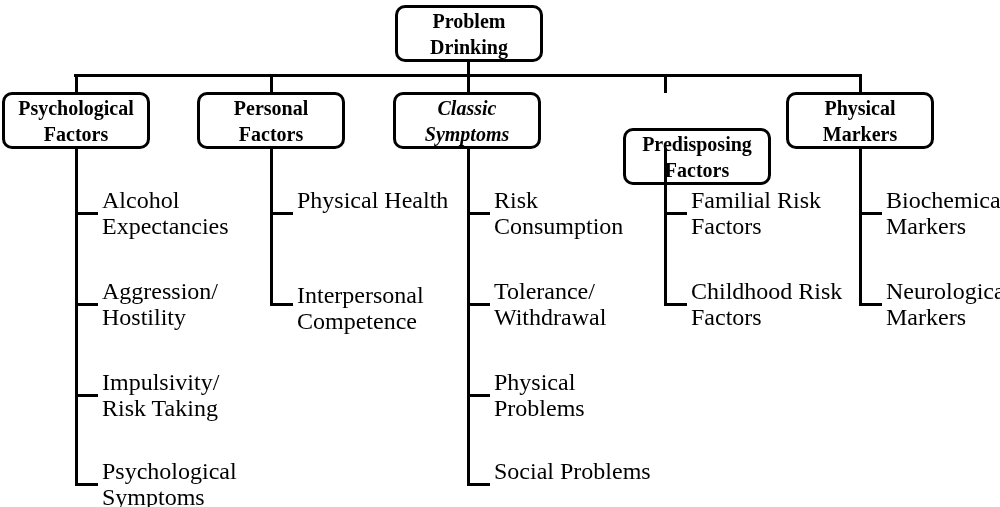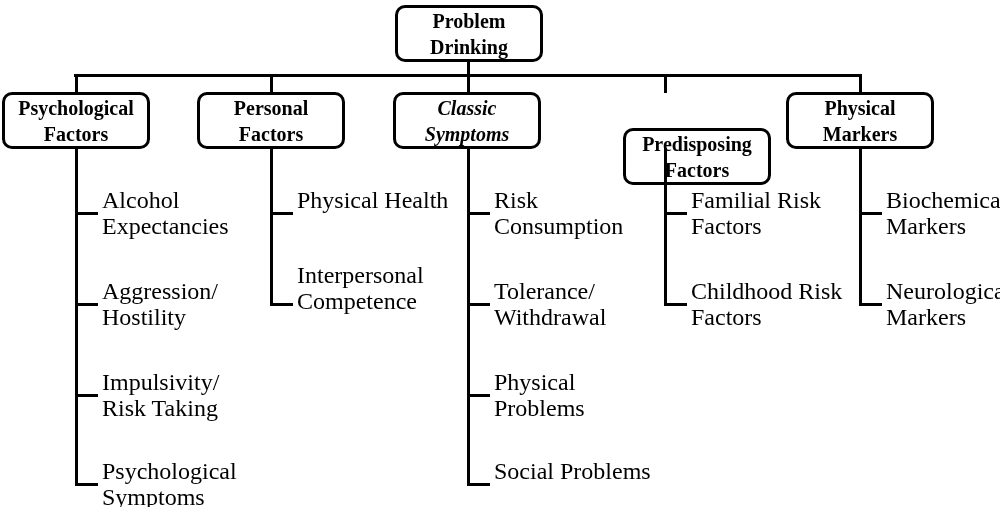--- a/index.html
+++ b/index.html
@@ -91,21 +91,21 @@
 Hostility</div>
   <div class="item" style="left:102px; top:369px;">Impulsivity/
 Risk Taking</div>
   <div class="item" style="left:102px; top:458px;">Psychological
 Symptoms</div>
 
   <div class="line" style="left:269.5px; top:148px; width:3px; height:158px;"></div>
   <div class="line" style="left:270px; top:212px; width:23px; height:3px;"></div>
   <div class="line" style="left:270px; top:303px; width:23px; height:3px;"></div>
   <div class="item" style="left:297px; top:187px;">Physical Health</div>
-  <div class="item" style="left:297px; top:262px;">Interpersonal
+  <div class="item" style="left:297px; top:282px;">Interpersonal
 Competence</div>
 
   <div class="line" style="left:466.5px; top:148px; width:3px; height:338px;"></div>
   <div class="line" style="left:467px; top:212px; width:23px; height:3px;"></div>
   <div class="line" style="left:467px; top:303px; width:23px; height:3px;"></div>
   <div class="line" style="left:467px; top:394px; width:23px; height:3px;"></div>
   <div class="line" style="left:467px; top:483px; width:23px; height:3px;"></div>
   <div class="item" style="left:494px; top:187px;">Risk
 Consumption</div>
   <div class="item" style="left:494px; top:278px;">Tolerance/

